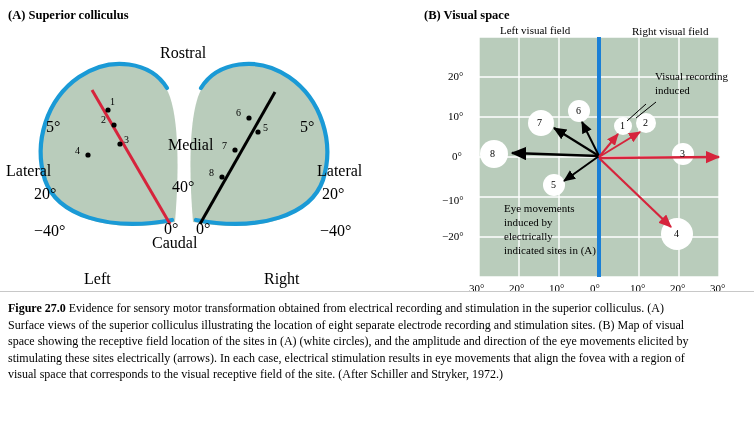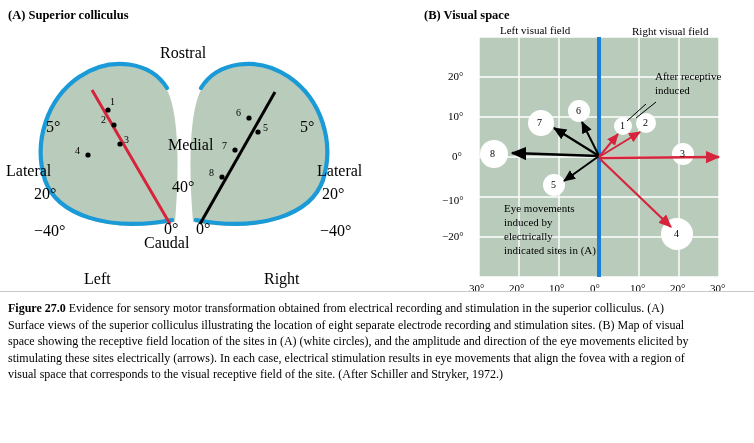--- a/index.html
+++ b/index.html
@@ -114,21 +114,21 @@
     <circle cx="120" cy="122" r="2.6" fill="#000"></circle>
     <circle cx="88" cy="133" r="2.6" fill="#000"></circle>
 
     <circle cx="258" cy="110" r="2.6" fill="#000"></circle>
     <circle cx="249" cy="96" r="2.6" fill="#000"></circle>
     <circle cx="235" cy="128" r="2.6" fill="#000"></circle>
     <circle cx="222" cy="155" r="2.6" fill="#000"></circle>
   </svg>
 
   <span class="a-text" style="left:160px; top:22px;">Rostral</span>
-  <span class="a-text" style="left:144px; top:212px;">Caudal</span>
+  <span class="a-text" style="left:152px; top:212px;">Caudal</span>
   <span class="a-text" style="left:168px; top:114px;">Medial</span>
   <span class="a-text" style="left:6px; top:140px;">Lateral</span>
   <span class="a-text" style="left:317px; top:140px;">Lateral</span>
   <span class="a-text" style="left:84px; top:248px;">Left</span>
   <span class="a-text" style="left:240px; top:248px;margin-left:24px;">Right</span>
 
   <span class="a-text" style="left:46px; top:96px;">5°</span>
   <span class="a-text" style="left:34px; top:163px;">20°</span>
   <span class="a-text" style="left:34px; top:200px;">−40°</span>
   <span class="a-text" style="left:164px; top:198px;">0°</span>
@@ -208,21 +208,21 @@
 
     <g stroke="#000000" stroke-width="1">
       <line x1="232" y1="80" x2="212" y2="96"></line>
       <line x1="222" y1="82" x2="203" y2="99"></line>
     </g>
   </svg>
 
   <span class="b-text" style="left:76px; top:2px;">Left visual field</span>
   <span class="b-text" style="left:208px; top:3px;">Right visual field</span>
 
-  <span class="b-text" style="left:231px; top:48px;">After receptive</span>
+  <span class="b-text" style="left:231px; top:48px;">Visual recording</span>
   <span class="b-text" style="left:231px; top:62px;">induced</span>
 
   <span class="b-text" style="left:80px; top:180px;">Eye movements</span>
   <span class="b-text" style="left:80px; top:194px;">induced by</span>
   <span class="b-text" style="left:80px; top:208px;">electrically</span>
   <span class="b-text" style="left:80px; top:222px;">indicated sites in (A)</span>
 
   <span class="b-text" style="left:24px; top:48px;">20°</span>
   <span class="b-text" style="left:24px; top:88px;">10°</span>
   <span class="b-text" style="left:28px; top:128px;">0°</span>

